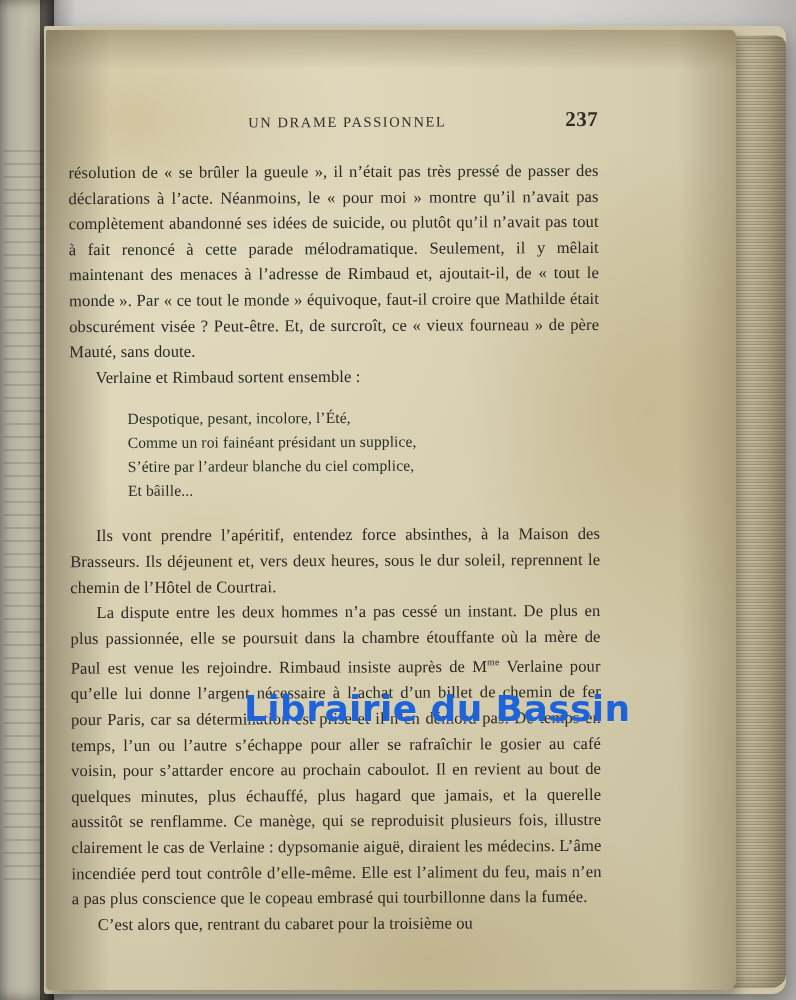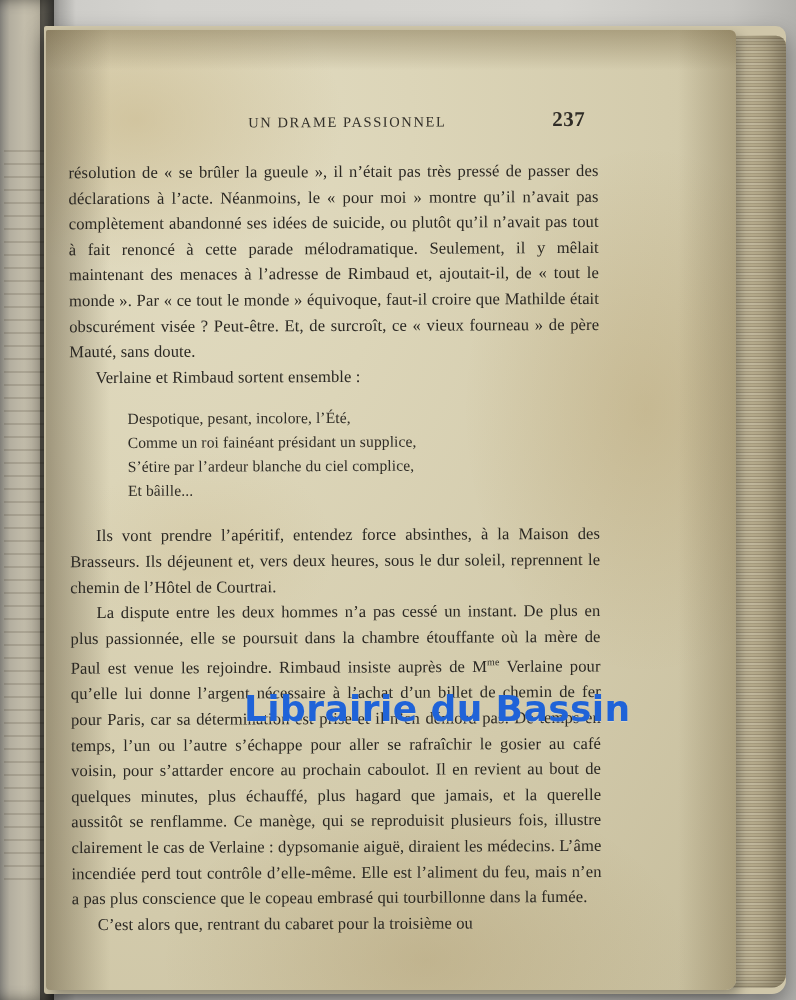--- a/index.html
+++ b/index.html
@@ -187,21 +187,21 @@
     flex: 1;
     text-align: center;
     padding-left: 56px;
   }
   .running-head .folio {
     font-size: 21px;
     font-weight: 700;
     color: #2f2c26;
     letter-spacing: .5px;
     min-width: 46px;
-    text-align: left;
+    text-align: right;
   }
 
   .body-text {
     font-size: 16.6px;
     line-height: 25.6px;
     text-align: justify;
     text-justify: inter-word;
     color: #2b2823;
     letter-spacing: .1px;
   }

